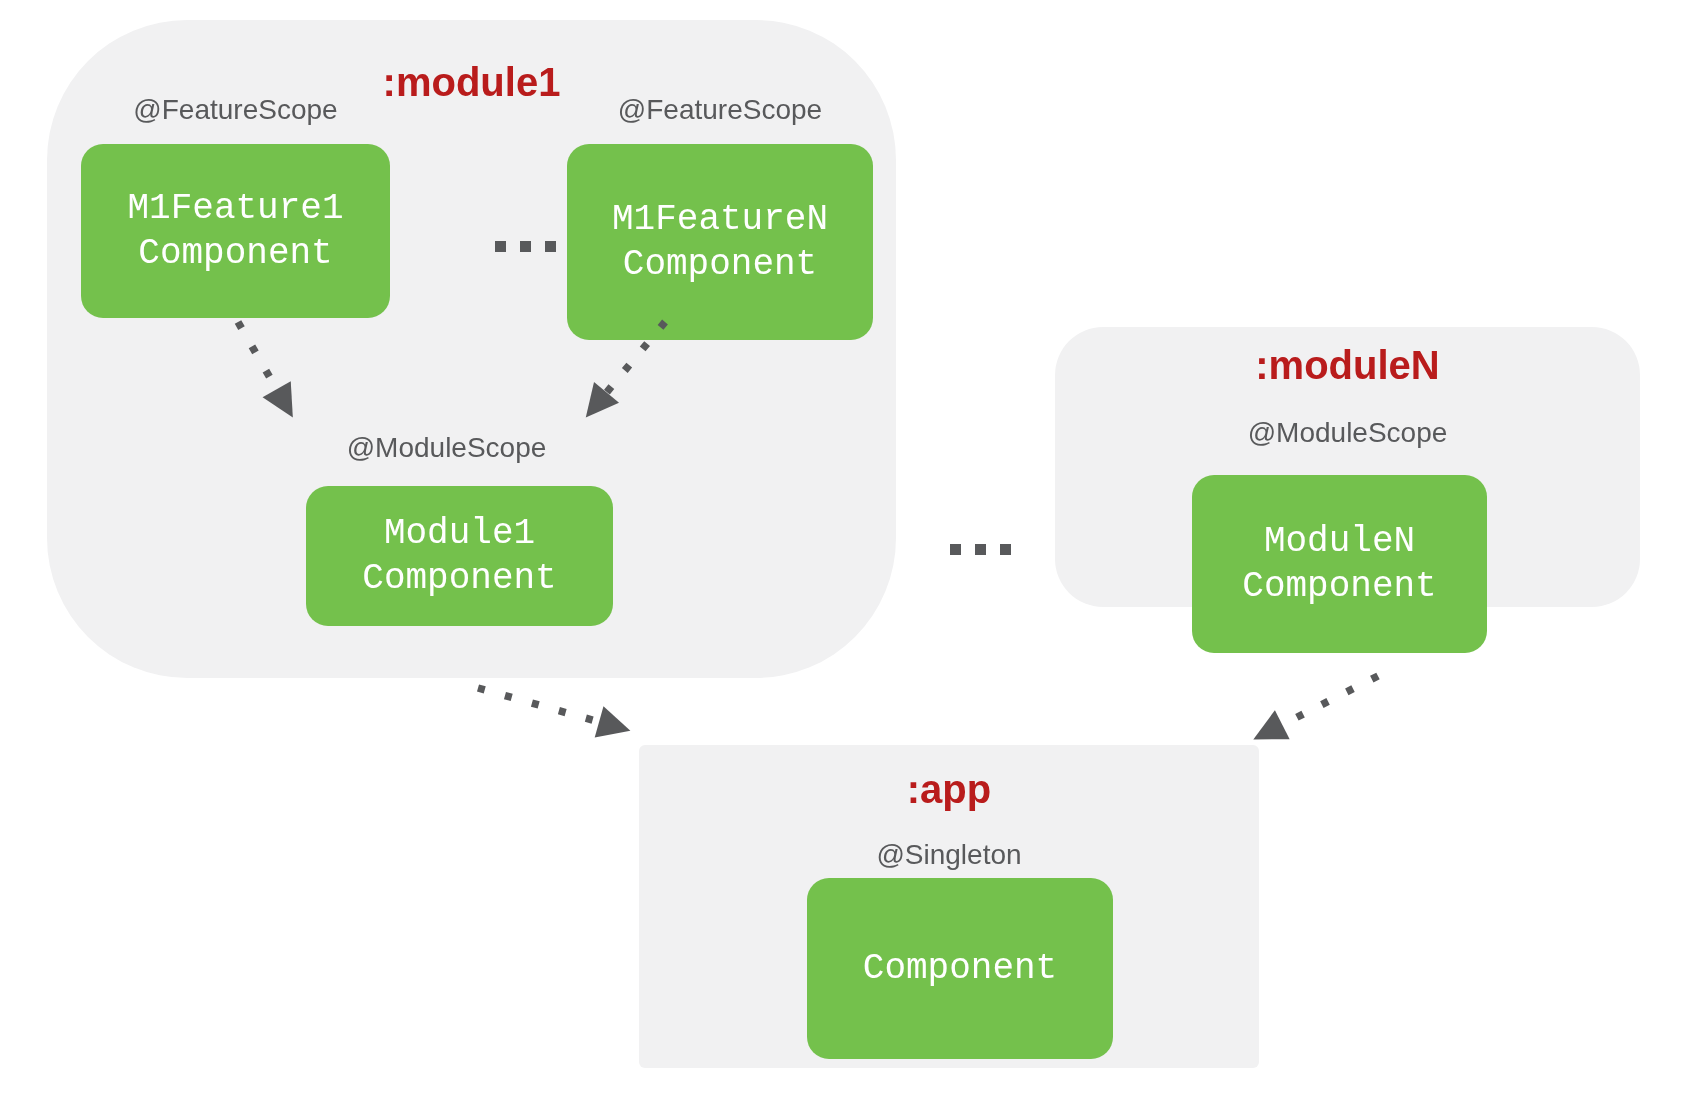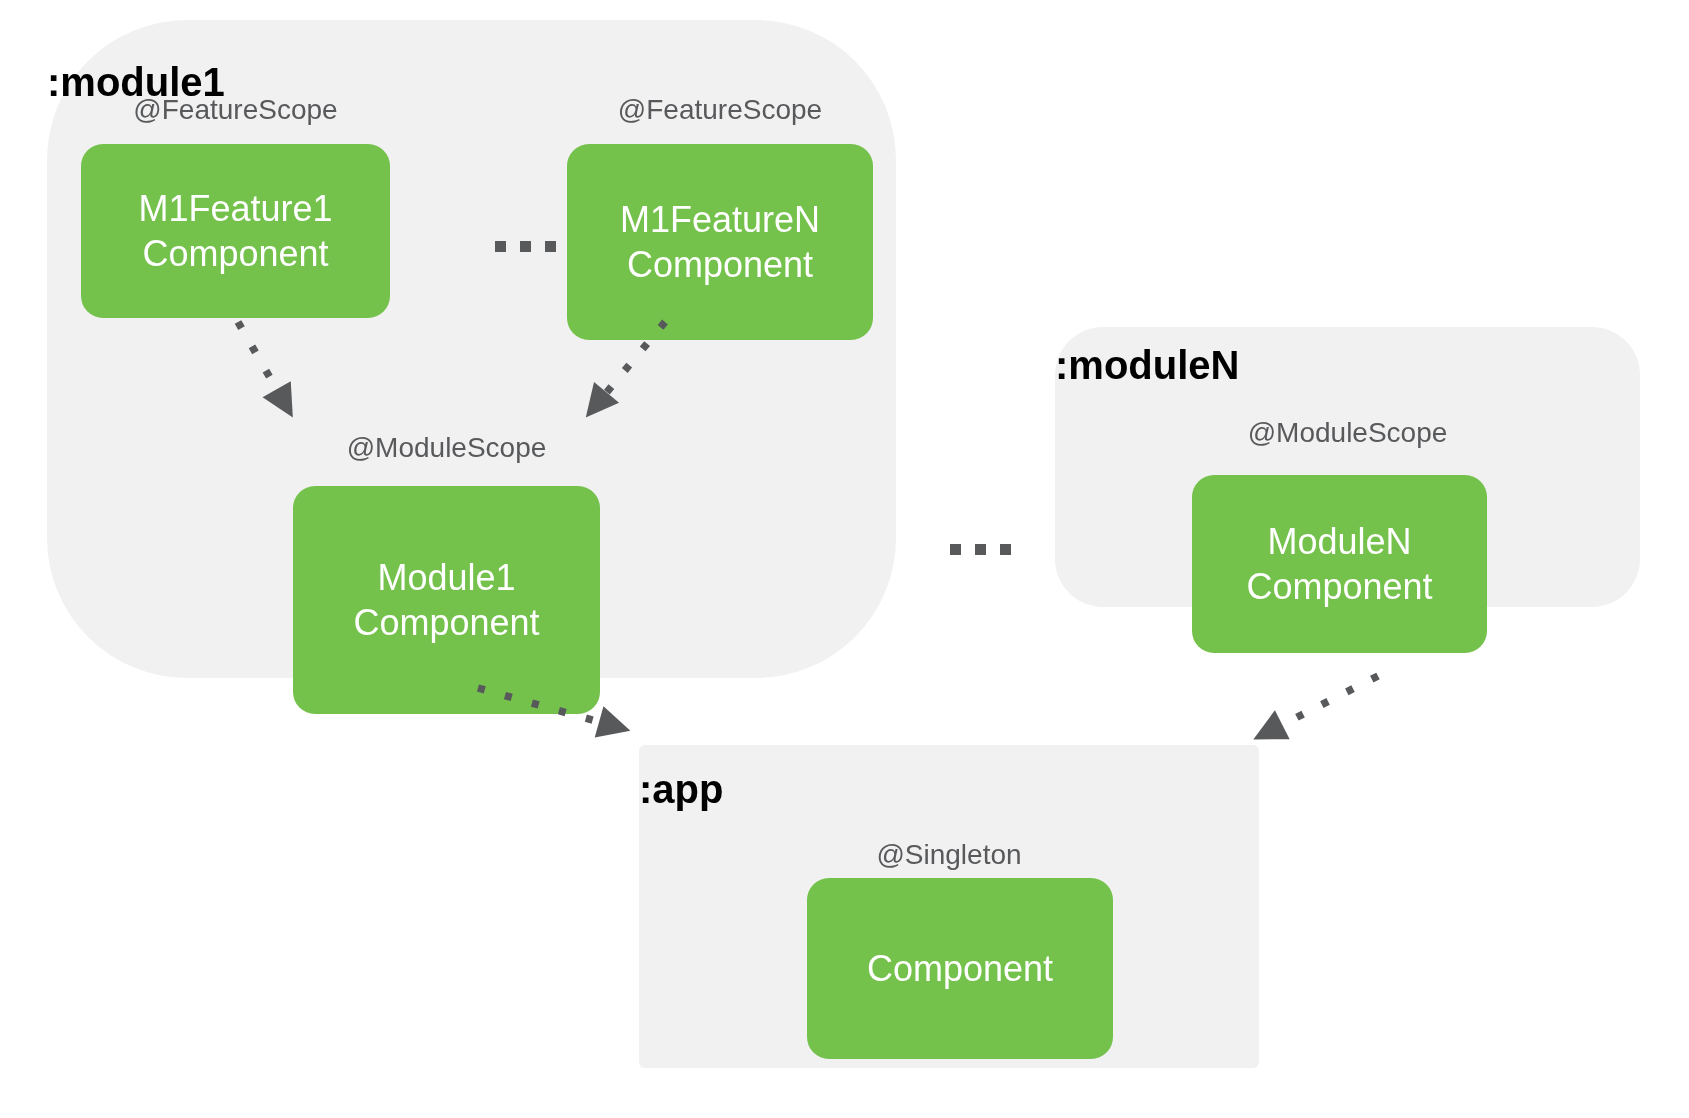--- a/index.html
+++ b/index.html
@@ -19,51 +19,53 @@
     position: absolute;
     background: #F1F1F2;
   }
   #module1-container { left: 47px;  top: 20px;  width: 849px; height: 658px; border-radius: 140px; }
   #moduleN-container { left: 1055px; top: 327px; width: 585px; height: 280px; border-radius: 48px; }
   #app-container     { left: 639px; top: 745px; width: 620px; height: 323px; border-radius: 6px; }
 
   .container-title {
     position: absolute;
     left: 0; width: 100%;
+    text-align: center;
     font-size: 40px;
     font-weight: bold;
-    color: #000000;
+    color: #b91c1c;
   }
   .scope-label {
     position: absolute;
     text-align: center;
     font-size: 28px;
     color: #58595B;
   }
   .green-box {
     position: absolute;
     background: #74C14C;
     border-radius: 22px;
     display: flex;
     flex-direction: column;
     align-items: center;
     justify-content: center;
     color: #ffffff;
     font-size: 36px;
     line-height: 45px;
     text-align: center;
+    font-family: Liberation Mono, monospace;
   }
   
   #module1-title        { top: 40px; }
   #feature-scope-left   { left: 34px;  top: 74px; width: 309px; }
   #feature-scope-right  { left: 520px; top: 74px; width: 306px; }
   #m1feature1-box       { left: 34px;  top: 124px; width: 309px; height: 174px; }
   #m1featuren-box       { left: 520px; top: 124px; width: 306px; height: 196px; }
   #module1-scope-label  { left: 246px; top: 412px; width: 307px; }
-  #module1-box          { left: 246px; top: 466px; width: 307px; height: 228px; }
+  #module1-box          { left: 259px; top: 466px; width: 307px; height: 140px; }
 
   
   #moduleN-title        { top: 16px; }
   #moduleN-scope-label  { left: 0; top: 90px; width: 100%; }
   #modulen-box          { left: 137px; top: 148px; width: 295px; height: 178px; }
 
   
   #app-title            { top: 22px; }
   #app-singleton-label  { left: 0; top: 94px; width: 100%; }
   #application-box      { left: 168px; top: 133px; width: 306px; height: 181px; }

